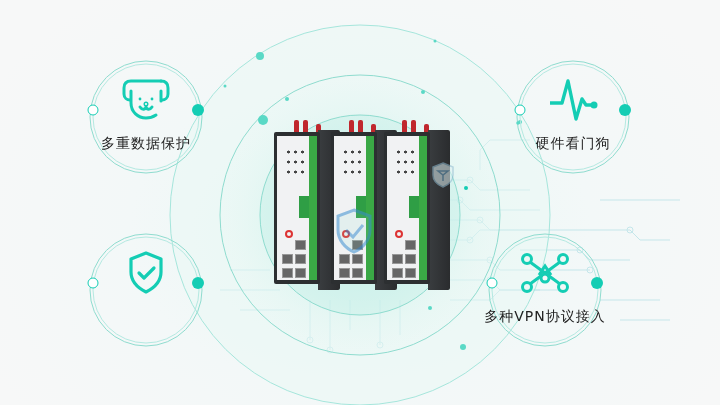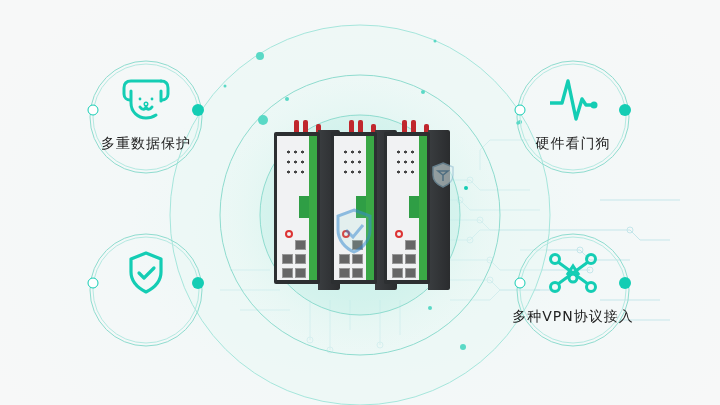--- a/index.html
+++ b/index.html
@@ -120,21 +120,21 @@
     <circle cx="9" cy="70" r="1.8" fill="#5ad9c6"></circle>
     <circle cx="116" cy="57" r="6" fill="#14CDB4"></circle>
   </svg>
   <svg class="icon" viewBox="0 0 50 44">
     <path d="M2 26 h12 l6 -22 l8 38 l6 -20 l4 6 h6" fill="none" stroke="#14CDB4" stroke-width="3.4" stroke-linejoin="round"></path>
     <circle cx="46" cy="28" r="3.5" fill="#14CDB4"></circle>
   </svg>
   <div class="label">硬件看门狗</div>
 </div>
 
-<div class="feature" style="left:515px;top:232px">
+<div class="feature" style="left:487px;top:232px">
   <svg class="ring" viewBox="0 0 128 128">
     <circle cx="64" cy="64" r="56" fill="none" stroke="#8fdccf" stroke-width="1"></circle>
     <circle cx="64" cy="64" r="53" fill="none" stroke="#b4e9e1" stroke-width="1"></circle>
     <circle cx="11" cy="57" r="5" fill="#fff" stroke="#14CDB4" stroke-width="1"></circle>
     <circle cx="116" cy="57" r="6" fill="#14CDB4"></circle>
   </svg>
   <svg class="icon" viewBox="0 0 50 44">
     <g fill="none" stroke="#14CDB4" stroke-width="3">
       <circle cx="7" cy="9" r="4.5"></circle>
         <circle cx="43" cy="9" r="4.5"></circle>

